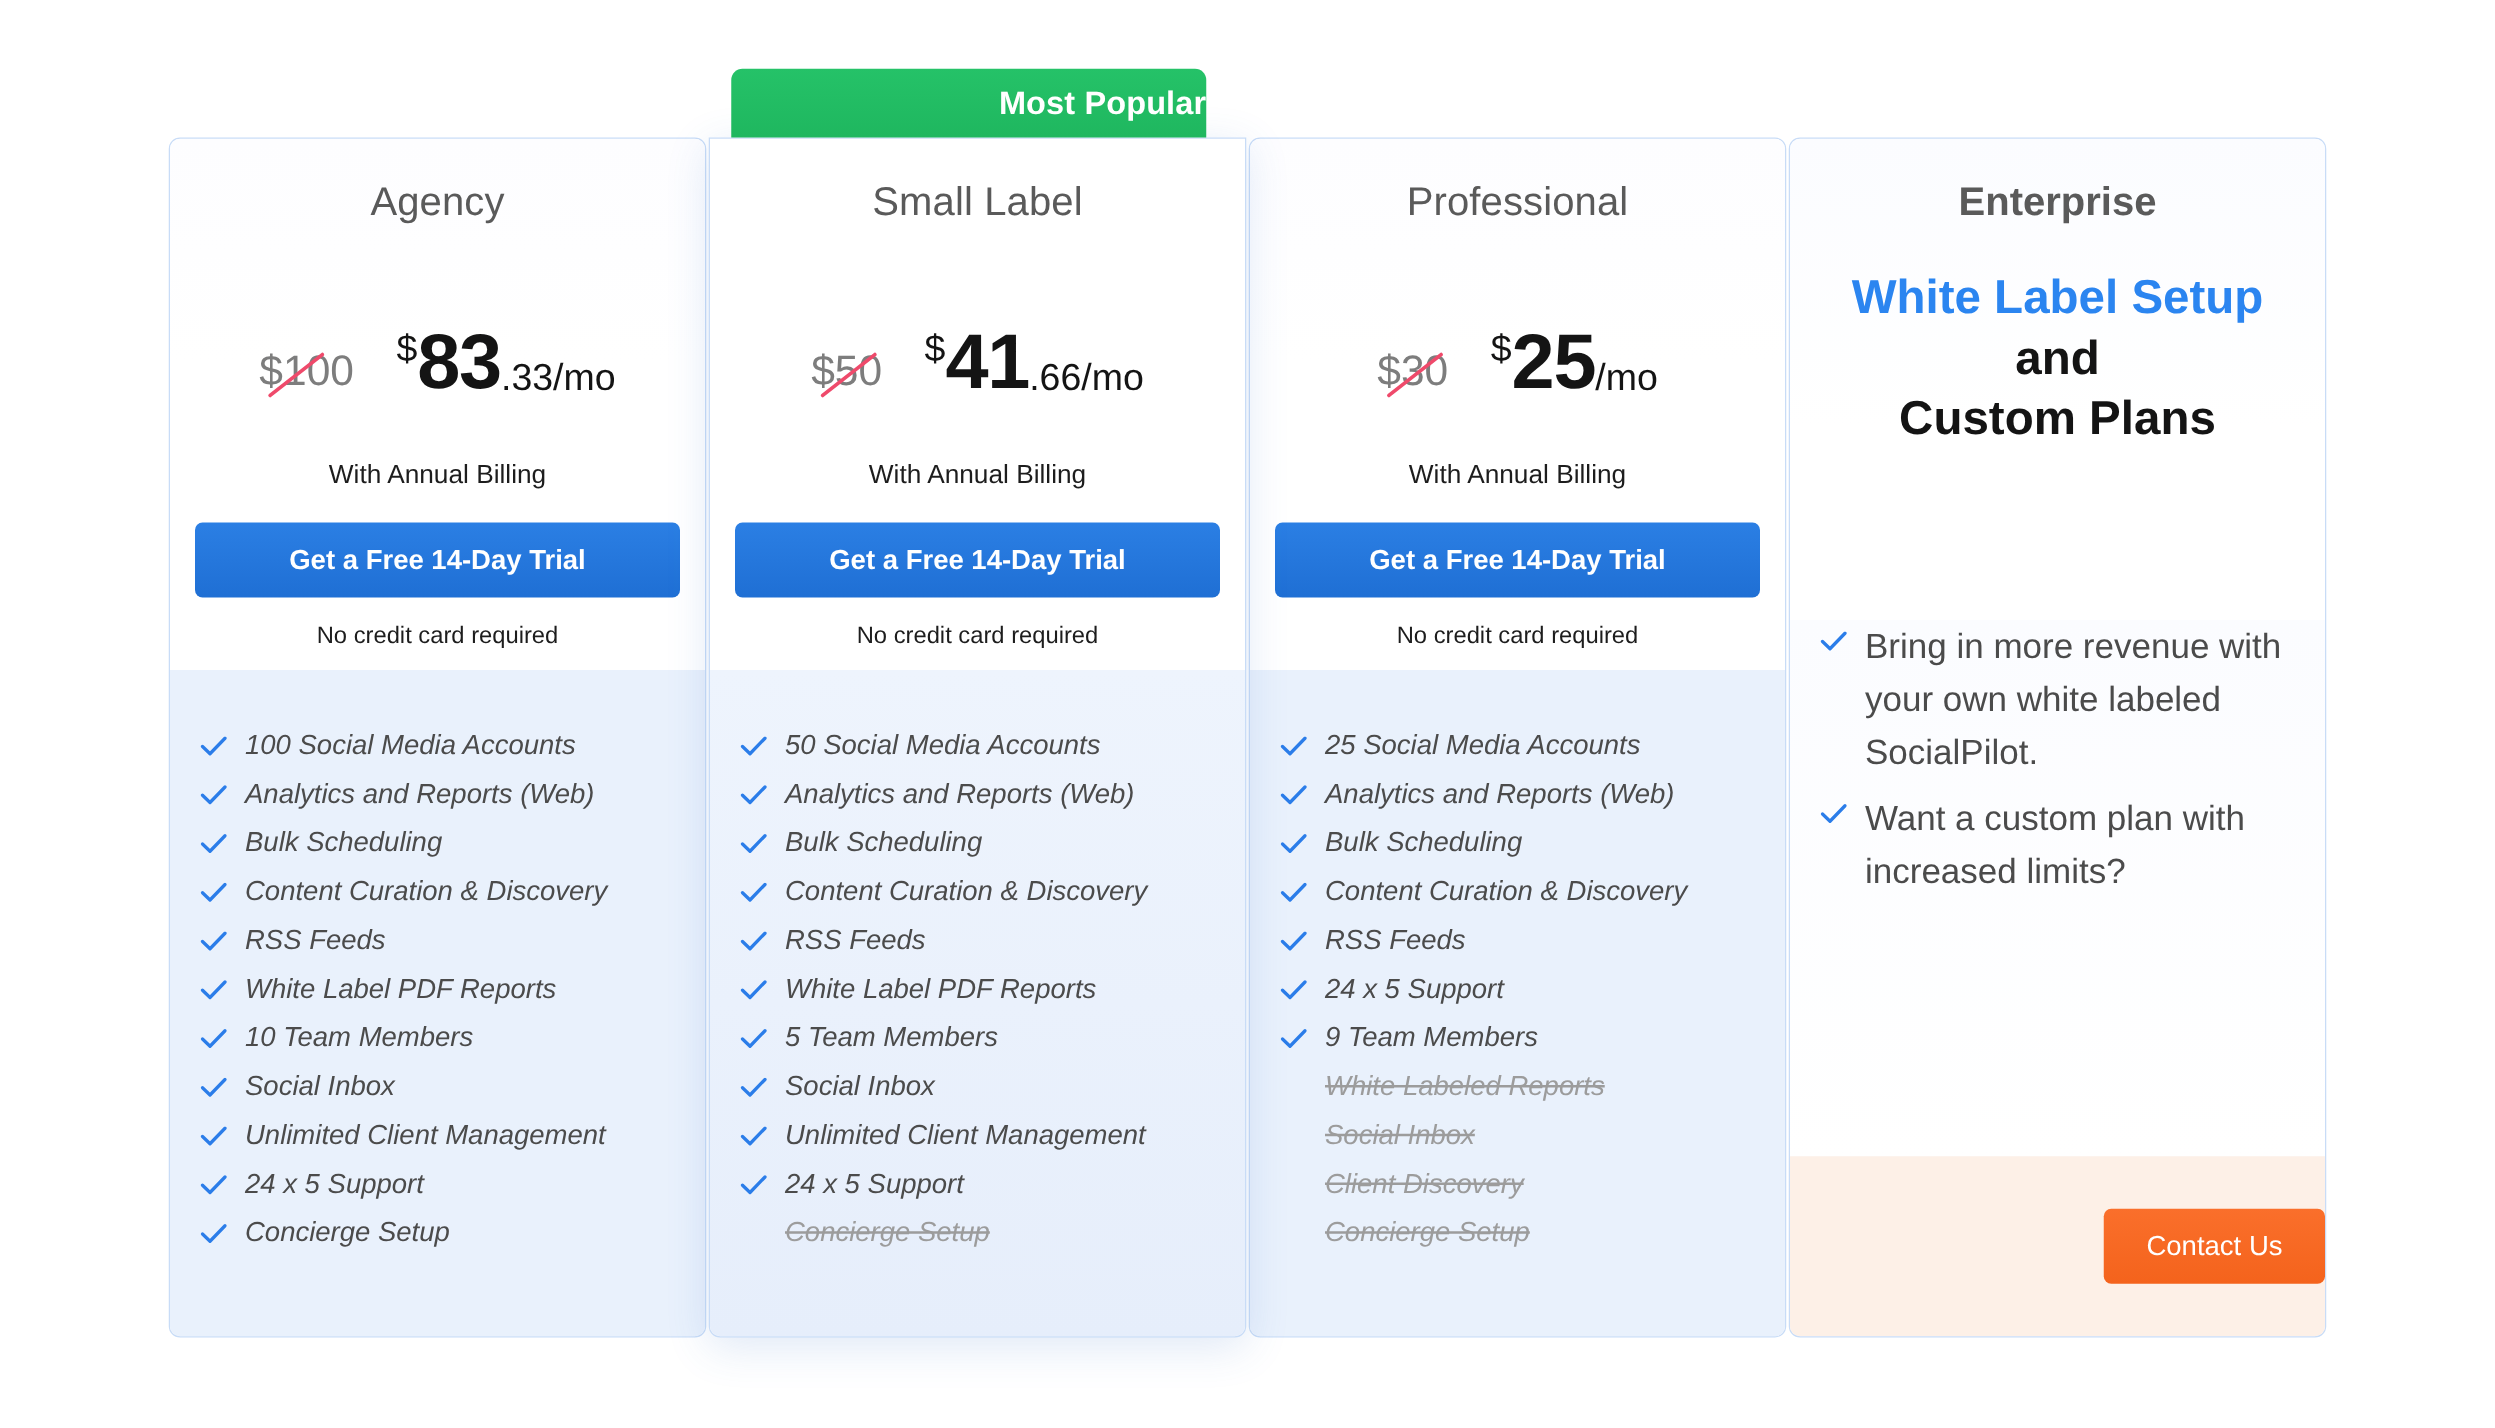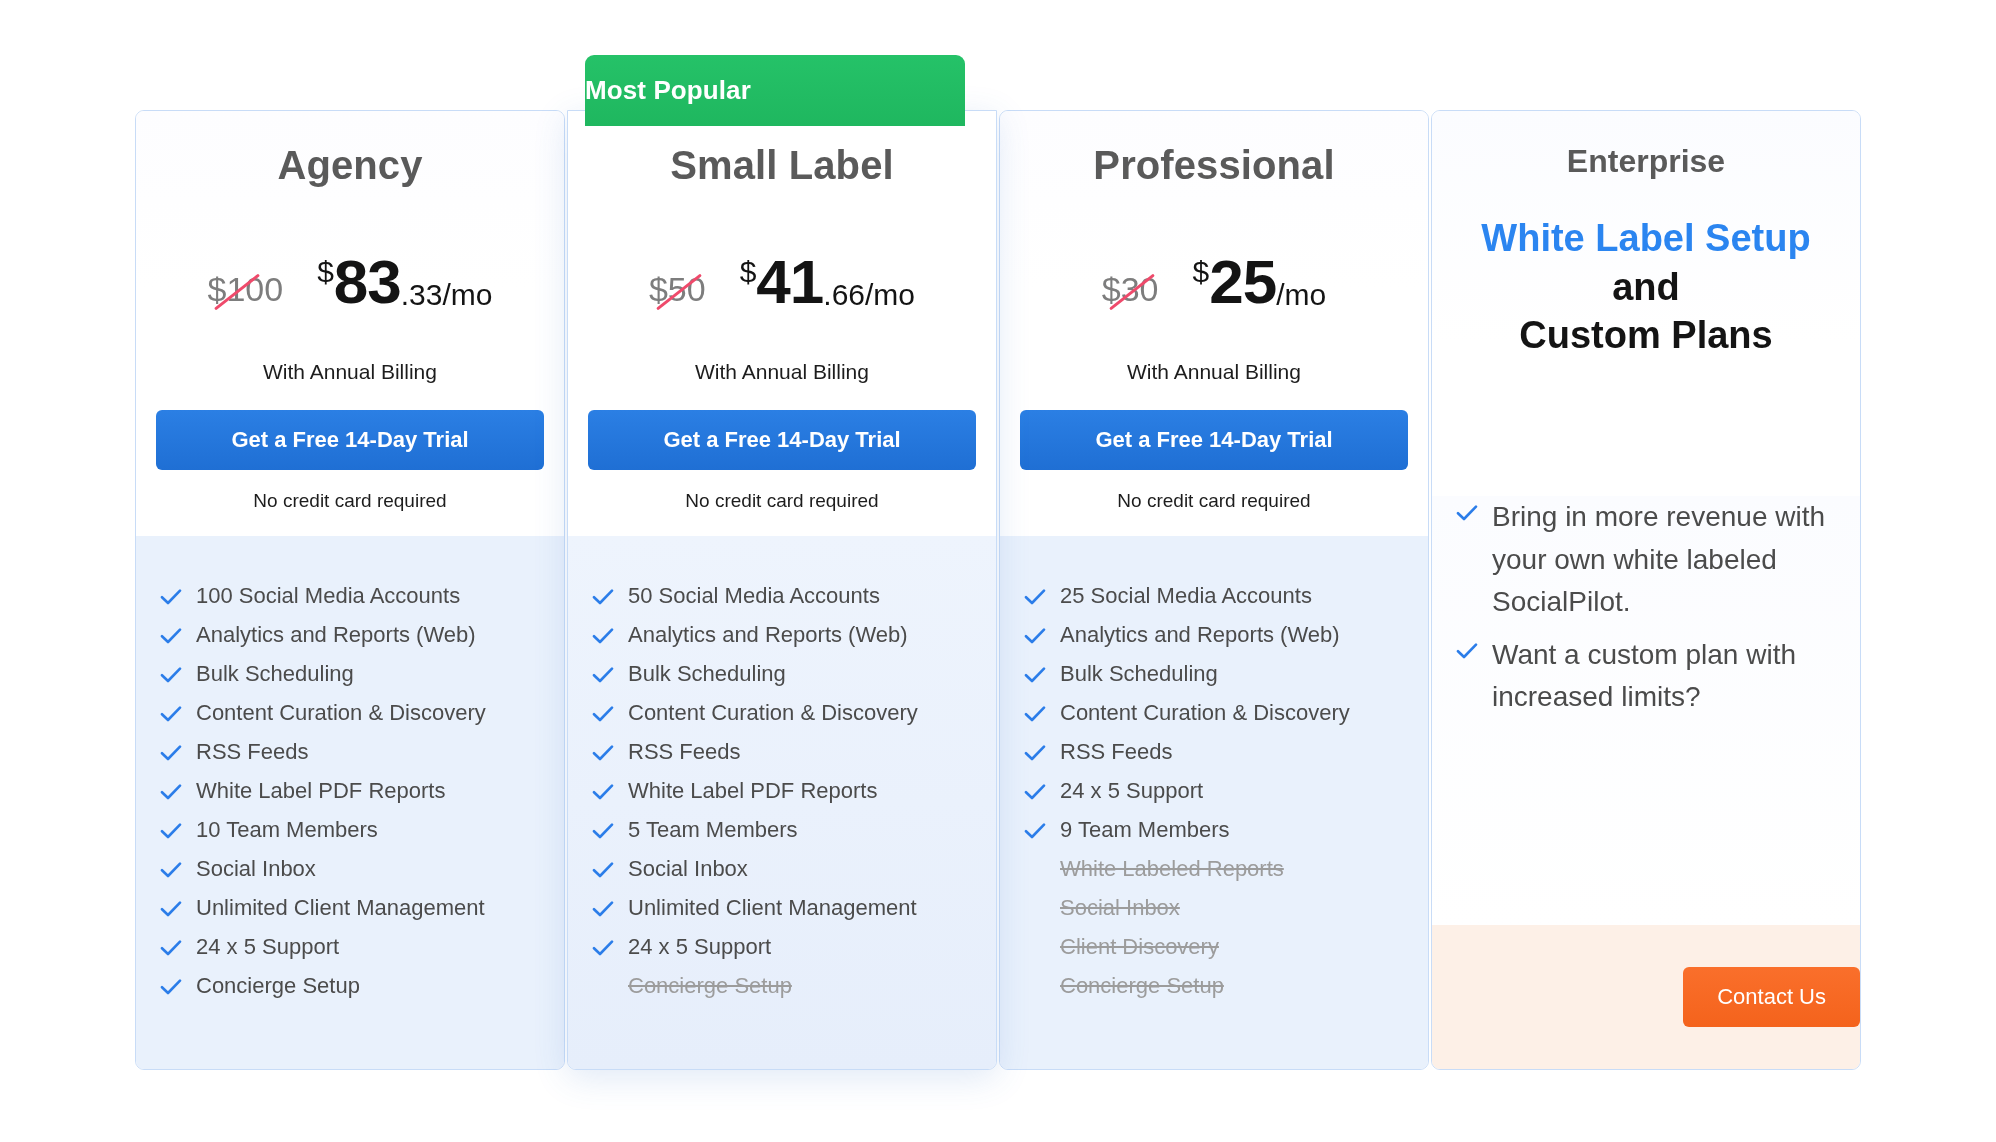--- a/index.html
+++ b/index.html
@@ -8,27 +8,27 @@
     background: #ffffff;
     font-family: "Liberation Sans", sans-serif;
     -webkit-font-smoothing: antialiased;
   }
   .stage { position: relative; width: 1996px; height: 1142px; overflow: hidden; }
 
   
   .badge {
     position: absolute;
     left: 585px; top: 55px;
-    width: 380px; height: 71px;
+    width: 380px; height: 55px;
     background: linear-gradient(180deg, #25c268 0%, #1fb75f 100%);
     border-radius: 9px 9px 0 0;
     color: #ffffff;
     font-size: 26px;
     font-weight: 600;
-    display: flex; align-items: center; justify-content: flex-start;
+    display: flex; align-items: center; justify-content: flex-end;
     letter-spacing: .1px;
     z-index: 3;
   }
 
   
   .cards {
     position: absolute;
     left: 135px; top: 110px;
     width: 1727px; height: 960px;
     display: flex;
@@ -54,23 +54,23 @@
   
   .top {
     background: linear-gradient(180deg, #fdfdff 0%, #ffffff 42%, #ffffff 100%);
     padding: 32px 20px 30px;
     text-align: center;
     height: 425px;
   }
   .card.popular .top { background: #ffffff; }
 
   .plan-name {
-    font-size: 40px; font-weight: 700; color: #5a5a5a;
+    font-size: 32px; font-weight: 400; color: #5a5a5a;
     letter-spacing: .1px;
-    margin-bottom: 54px;
+    margin-bottom: 70px;
   }
 
   .price-row {
     display: flex; align-items: flex-end; justify-content: center;
     gap: 34px;
     height: 70px;
     margin-bottom: 48px;
   }
   .old-price {
     position: relative;
@@ -125,20 +125,21 @@
   .card.popular .features {
     background: linear-gradient(180deg,#eef4fd 0%,#e6eefb 100%);
   }
   .feat {
     display: flex; align-items: flex-start;
     gap: 14px;
     font-size: 22px;
     color: #4b4b4b;
     line-height: 1.42;
     min-height: 39px;
+    font-style: italic;
   }
   .feat .tick {
     flex: 0 0 22px;
     color: #2b7de9;
     font-size: 24px;
     line-height: 1.25;
     font-weight: 700;
   }
   .feat .tick svg { display: block; margin-top: 9px; }
   .feat.off { color: #9c9c9c; text-decoration: line-through; text-decoration-thickness: 1.5px; }

